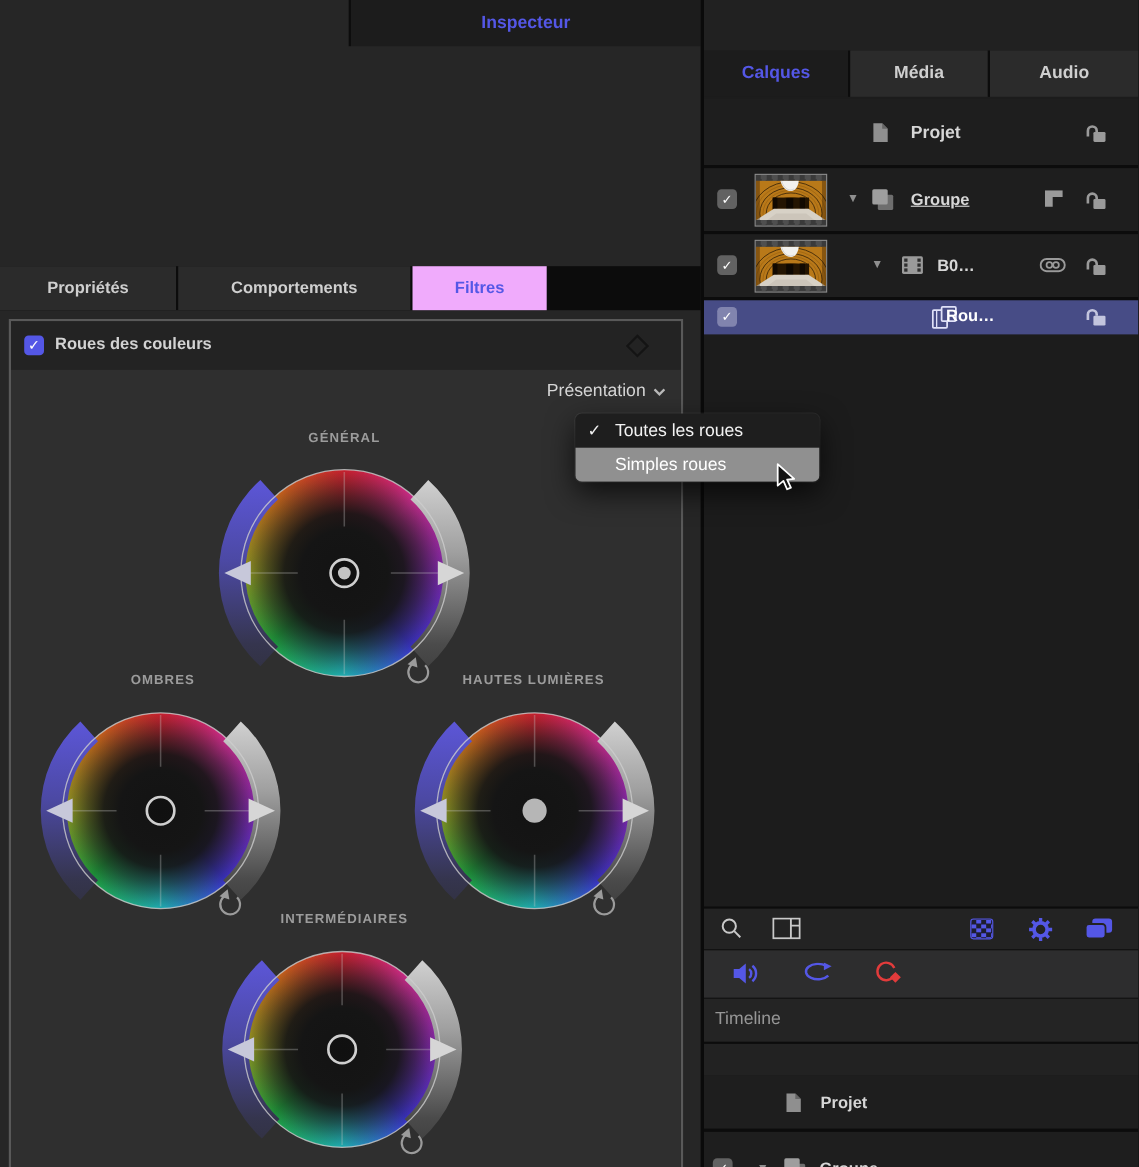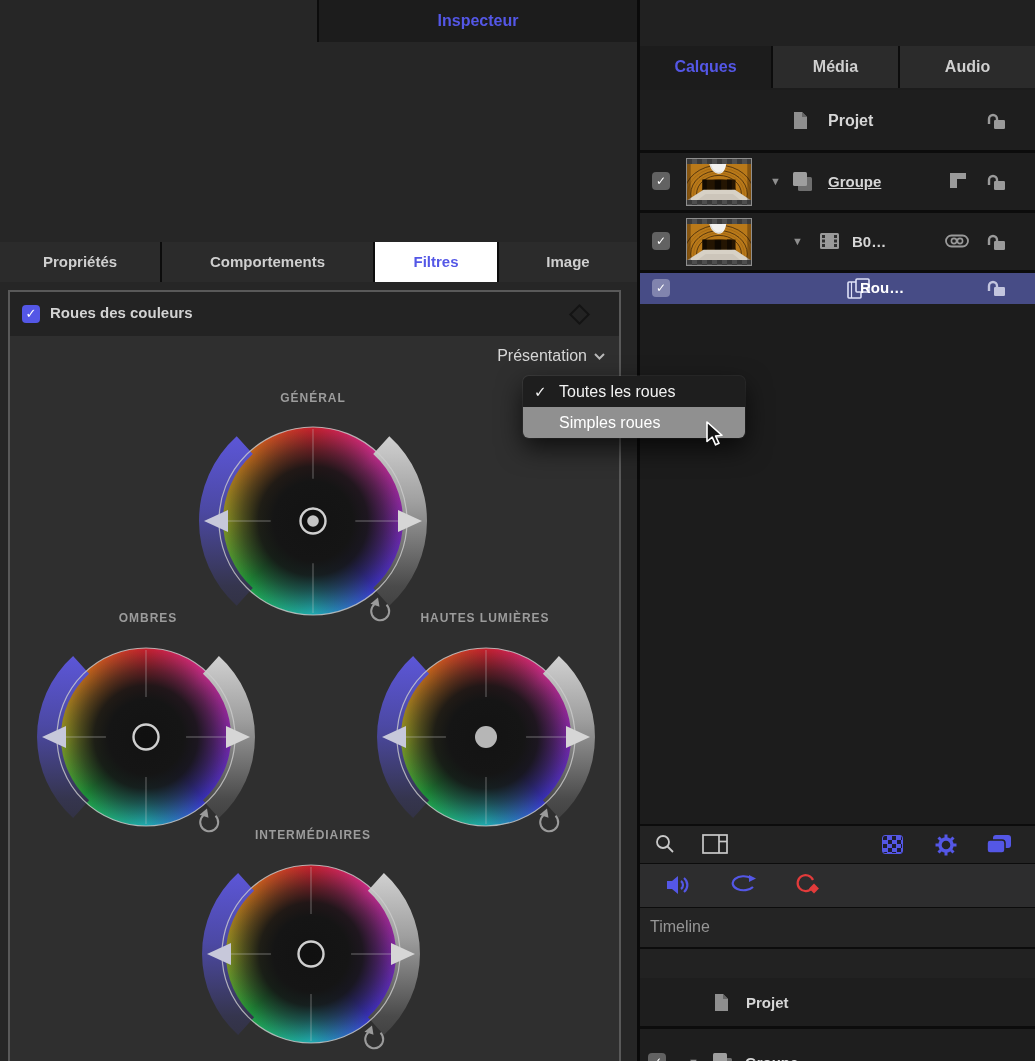--- a/index.html
+++ b/index.html
@@ -17,21 +17,21 @@
   .left-panel{position:absolute;left:0;top:0;width:637px;height:1061px;background:#262626;}
   .preview-zone{position:absolute;left:0;top:42px;width:637px;height:200px;background:#1d1d1d;border-top:2px solid #0c0c0c;}
   .preview-thumb{position:absolute;left:10px;top:14px;width:233px;height:168px;background:#000;border:2px solid #9b9b9b;}
   .preview-thumb svg{position:absolute;left:0;top:24px;}
   .clip-title{position:absolute;left:252px;top:18px;font-size:17px;font-weight:700;color:#b5b5b5;letter-spacing:.3px;}
   .pin{position:absolute;left:594px;top:13px;}
 
   .tabbar2{position:absolute;left:0;top:242px;width:637px;height:40px;background:#0c0c0c;}
   .tab2{position:absolute;top:0;height:40px;line-height:40px;text-align:center;background:#2b2b2b;
     color:#cfcfcf;font-size:15px;font-weight:700;}
-  .tab2.active{background:#ffffff;color:#5457e6;text-align:center;}
+  .tab2.active{background:#f0abfc;color:#5457e6;text-align:center;}
 
   .filter-box{position:absolute;left:8px;top:290px;width:613px;height:775px;border:2px solid #595959;
     box-sizing:border-box;background:#232323;overflow:hidden;}
   .filter-header{position:absolute;left:0;top:0;right:0;height:44px;background:#232323;}
   .filter-check{position:absolute;left:12px;top:13px;width:18px;height:18px;border-radius:4px;background:#5457e6;
     color:#fff;font-size:13px;line-height:18px;text-align:center;font-weight:700;}
   .filter-name{position:absolute;left:40px;top:12px;font-size:15px;font-weight:700;color:#d3d3d3;}
   .kf-diamond{position:absolute;right:32px;top:15px;width:11px;height:11px;border:2px solid #141414;transform:rotate(45deg);}
   .filter-body{position:absolute;left:0;right:0;top:44px;bottom:0;background:#2f2f2f;}
   .presentation{position:absolute;top:55px;right:14px;display:flex;align-items:center;gap:7px;
@@ -114,21 +114,20 @@
   <div class="left-panel">
 
     <div class="tabbar-sep" style="left:317px"></div>
     <div class="tab active" style="left:319px;width:318px;">Inspecteur</div>
 
 
     <div class="tabbar2">
       <div class="tab2" style="left:0;width:160px;">Propriétés</div>
       <div class="tab2" style="left:162px;width:211px;">Comportements</div>
       <div class="tab2 active" style="left:375px;width:122px;">Filtres</div>
-      <div class="tab2" style="left:499px;width:138px;">Image</div>
     </div>
 
     <div class="filter-box">
       <div class="filter-body"></div>
       <div class="filter-header">
         <div class="filter-check">✓</div>
         <div class="filter-name">Roues des couleurs</div>
         <div class="kf-diamond"></div>
       </div>
 

